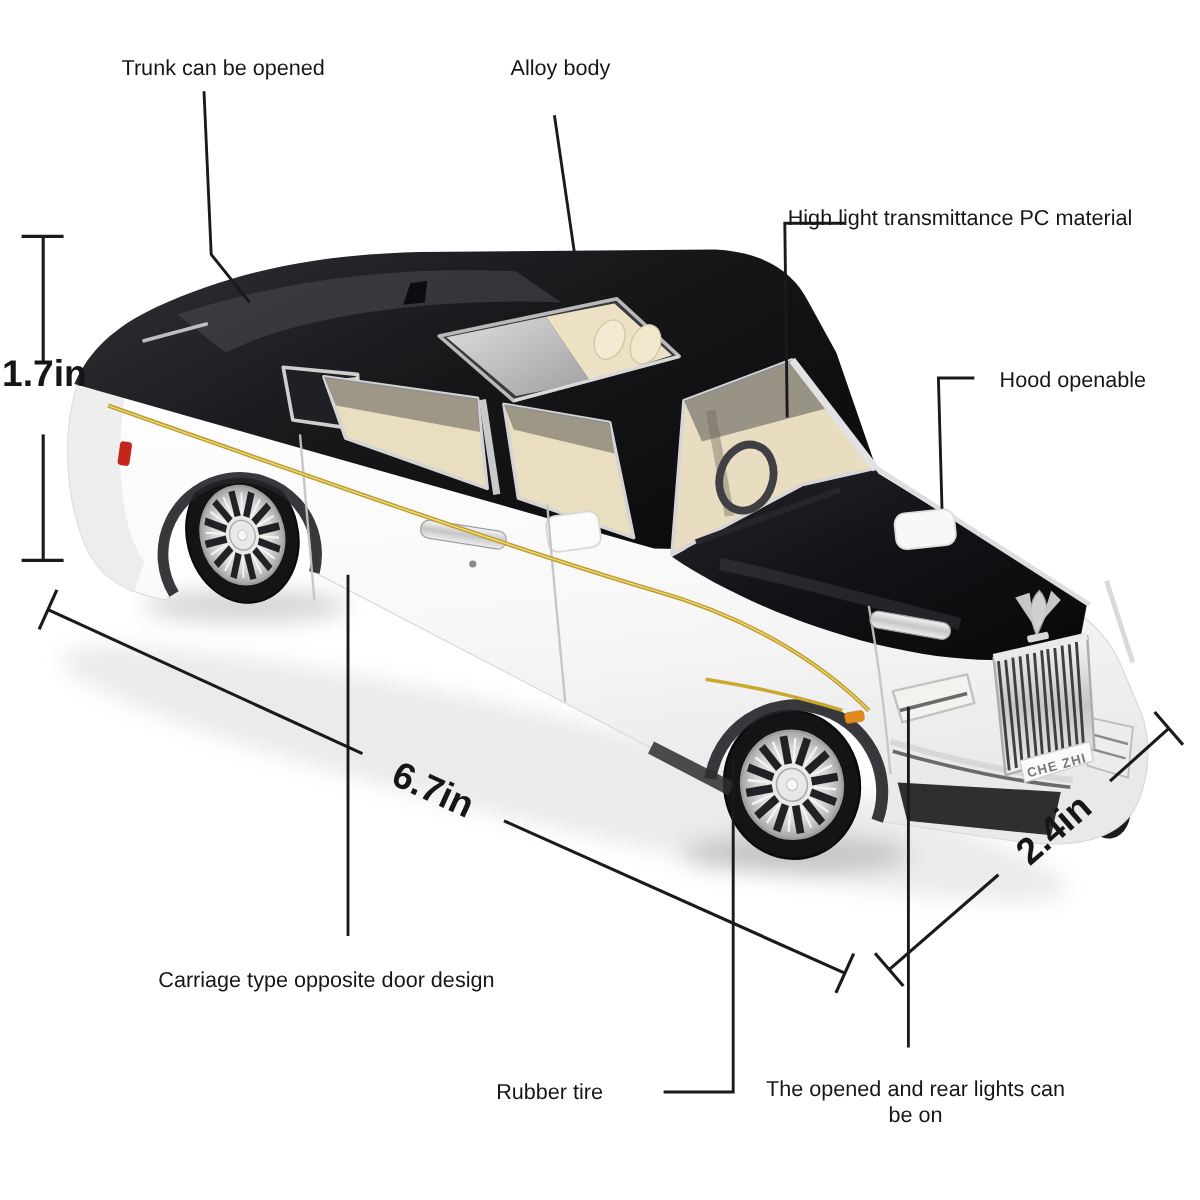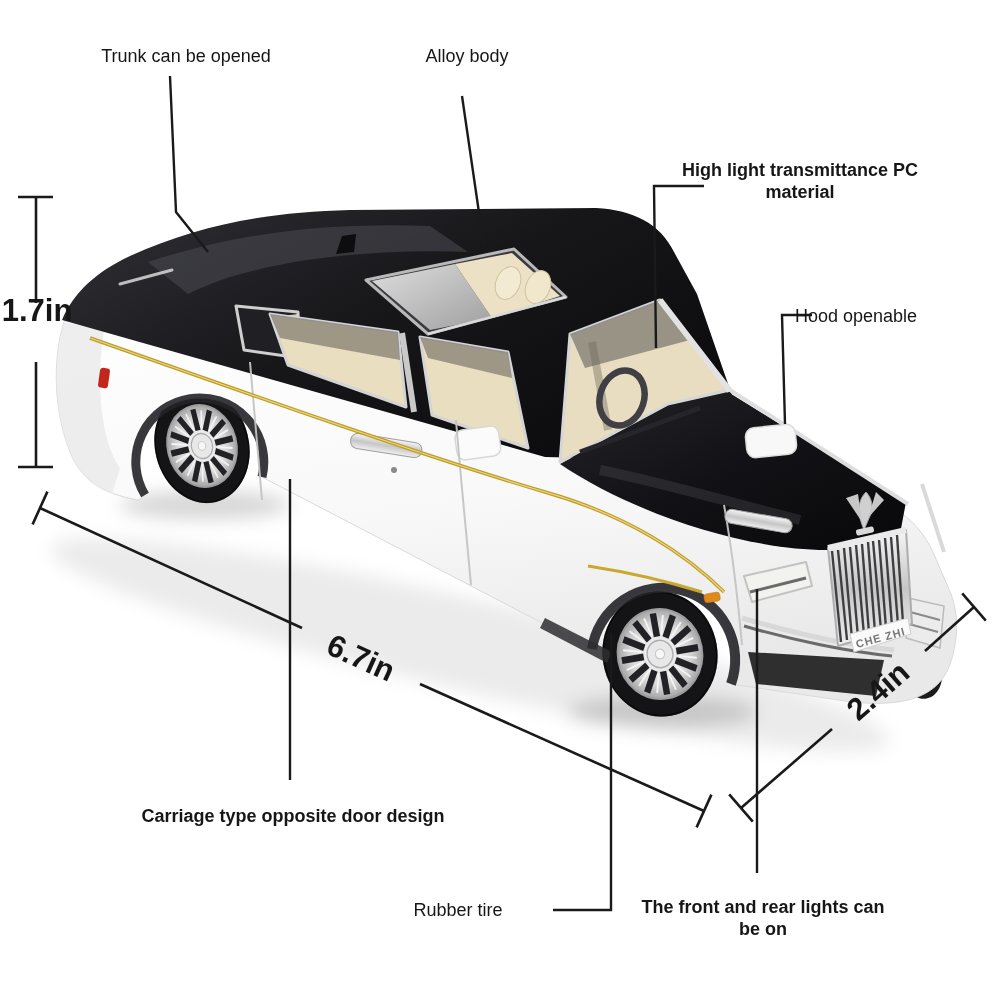--- a/index.html
+++ b/index.html
@@ -1,21 +1,21 @@
 <!DOCTYPE html>
 <html><head>
 <meta charset="utf-8">
 <style>
   html,body{margin:0;padding:0;background:#ffffff;}
   #stage{position:relative;width:1000px;height:1000px;background:#ffffff;overflow:hidden;
          font-family:"Liberation Sans",sans-serif;}
   #car-svg{position:absolute;left:0;top:0;width:1000px;height:1000px;}
   .lbl{position:absolute;font-size:18px;line-height:1.2;color:#161616;text-align:center;
        transform:translate(-50%,-50%);white-space:nowrap;}
-  .lbl.wrap{white-space:normal;font-weight:bold;}
+  .lbl.wrap{white-space:normal;}
   .dim{font-weight:bold;font-size:31px;}
   #dim-length{transform:translate(-50%,-50%) rotate(24.5deg);}
   #dim-width{transform:translate(-50%,-50%) rotate(-41deg);}
 </style>
 </head>
 <body>
 
 <div id="stage">
 
 <svg id="car-svg" viewBox="0 0 1000 1000" aria-hidden="true">
@@ -253,21 +253,21 @@
     <line x1="741" y1="808" x2="832" y2="729"></line>
     <line x1="925" y1="651" x2="974" y2="607"></line>
     <line x1="752.8" y1="821.6" x2="729.2" y2="794.4"></line>
     <line x1="985.8" y1="620.6" x2="962.2" y2="593.4"></line>
   </g>
 </svg>
 
   <div class="lbl" style="left:186px;top:57px">Trunk can be opened</div>
   <div class="lbl" style="left:467px;top:57px">Alloy body</div>
   <div class="lbl wrap" style="left:800px;top:182px;width:310px">High light transmittance PC material</div>
-  <div class="lbl" style="left:856px;top:317px">Hood openable</div>
-  <div class="lbl wrap" style="left:293px;top:817px;width:310px">Carriage type opposite door design</div>
+  <div class="lbl" style="left:894px;top:317px">Hood openable</div>
+  <div class="lbl wrap" style="left:272px;top:817px;width:310px">Carriage type opposite door design</div>
   <div class="lbl" style="left:458px;top:911px">Rubber tire</div>
-  <div class="lbl wrap" style="left:763px;top:919px;width:255px">The front and rear lights can be on</div>
+  <div class="lbl wrap" style="left:763px;top:919px;width:255px">The opened and rear lights can be on</div>
 
   <div class="lbl dim" id="dim-height" style="left:37px;top:311px">1.7in</div>
   <div class="lbl dim" id="dim-length" style="left:361px;top:658px">6.7in</div>
   <div class="lbl dim" id="dim-width" style="left:878px;top:691px">2.4in</div>
 </div>
 
 </body></html>

